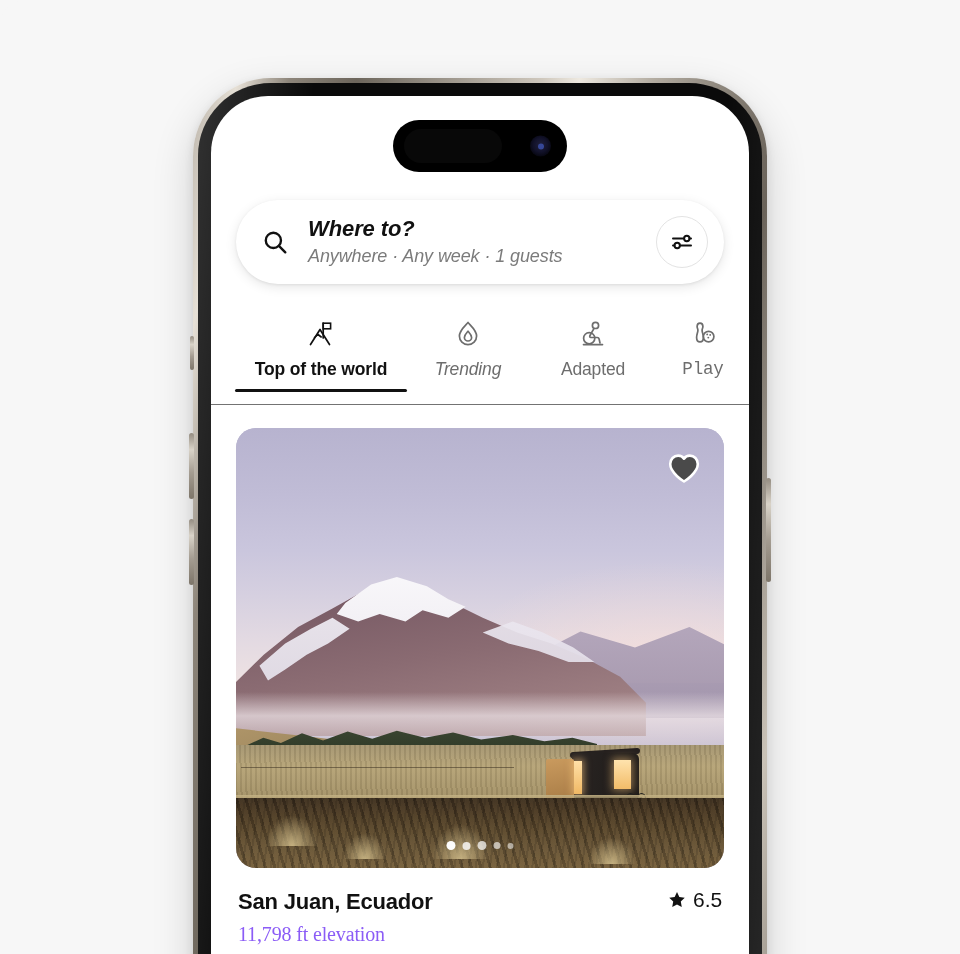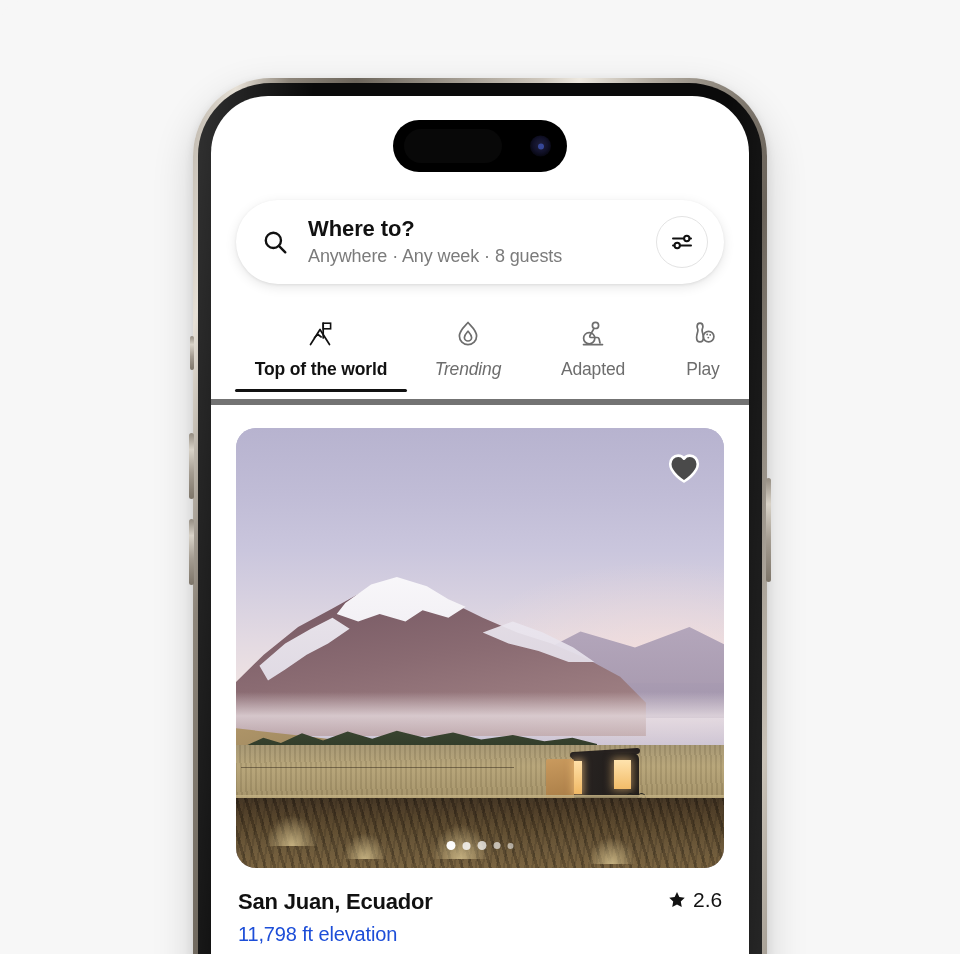--- a/index.html
+++ b/index.html
@@ -121,35 +121,35 @@
   .searchbar {
     position:absolute; left:25px; top:104px;
     width:488px; height:84px;
     background:#fff; border-radius:42px;
     box-shadow:0 3px 12px rgba(0,0,0,.10), 0 1px 3px rgba(0,0,0,.07);
     display:flex; align-items:center;
     padding:0 16px 0 26px;
     z-index:5;
   }
   .search-icon { flex:0 0 auto; width:26px; height:26px; margin-right:20px; }
-  .search-text { flex:1 1 auto; min-width:0; }
+  .search-text { flex:1 1 auto; min-width:0;font-style:italic; }
   .search-title { font-size:22px; font-weight:600; color:#111; line-height:1.22; letter-spacing:-.1px; }
   .search-sub   { font-size:18px; color:#7b7b7b; line-height:1.35; margin-top:1px; letter-spacing:-.1px; }
   .filter-btn {
     flex:0 0 auto;
     width:52px; height:52px; border-radius:50%;
     border:1px solid #e3e3e3; background:#fff;
     display:flex; align-items:center; justify-content:center;
   }
 
   
   .tabs {
     position:absolute; left:0; top:213px;
     width:100%; height:96px;
-    border-bottom:6px solid #737373;
+    border-bottom:1px solid #737373;
     display:flex; align-items:flex-start;
     padding-left:4px;
     overflow:hidden;
     z-index:4;
   }
   .tab {
     flex:0 0 auto;
     display:flex; flex-direction:column; align-items:center;
     padding:8px 0 0 0;
     position:relative;
@@ -165,21 +165,21 @@
   .tab.active .underline {
     position:absolute; left:0; right:0; bottom:-12px;
     height:3px; background:#111; border-radius:2px;
   }
   .tab-clip { width:52px; overflow:hidden; }
 
   .tab-w-clip  { width:46px; }
   .tab-w-top   { width:172px; }
   .tab-w-trend { width:122px;font-style:italic; }
   .tab-w-adapt { width:128px;justify-content:center; }
-  .tab-w-play  { width:92px; }
+  .tab-w-play  { width:92px;font-family:Liberation Mono, monospace; }
 
   
   .card {
     position:absolute; left:25px; top:332px;
     width:488px;
     z-index:3;
   }
   .photo {
     position:relative;
     width:488px; height:440px;
@@ -356,22 +356,22 @@
     font-size:22px; font-weight:600; color:#111;
     letter-spacing:-.2px; line-height:1.2;
   }
   .rating {
     margin-left:auto;
     display:flex; align-items:center; gap:7px;
     font-size:21px; color:#111; letter-spacing:-.1px;
   }
   .star-icon { width:18px; height:18px; display:block; }
   .meta {
-    font-size:20px; color:#1d4ed8; letter-spacing:-.15px;
-    line-height:1.42; margin-top:5px;
+    font-size:20px; color:#8b5cf6; letter-spacing:-.15px;
+    line-height:1.42; margin-top:5px;font-family:Liberation Serif, serif;
   }
 </style>
 </head>
 <body>
 
 <div class="canvas">
 
   <div class="phone">
     <div class="phone-inner"></div>
     <div class="bezel-sheen"></div>
@@ -389,21 +389,21 @@
         <div class="lens"></div>
       </div>
 
       <div class="searchbar">
         <svg class="search-icon" viewBox="0 0 24 24">
           <circle cx="10.5" cy="10.5" r="7" fill="none" stroke="#111" stroke-width="2.2"></circle>
           <line x1="15.6" y1="15.6" x2="21.5" y2="21.5" stroke="#111" stroke-width="2.2" stroke-linecap="round"></line>
         </svg>
         <div class="search-text">
           <div class="search-title">Where to?</div>
-          <div class="search-sub">Anywhere · Any week · 8 guests</div>
+          <div class="search-sub">Anywhere · Any week · 1 guests</div>
         </div>
         <div class="filter-btn">
           <svg width="24" height="24" viewBox="0 0 24 24">
             <line x1="3" y1="8.5" x2="14" y2="8.5" stroke="#111" stroke-width="2" stroke-linecap="round"></line>
             <line x1="19.5" y1="8.5" x2="21" y2="8.5" stroke="#111" stroke-width="2" stroke-linecap="round"></line>
             <circle cx="16.8" cy="8.5" r="2.7" fill="none" stroke="#111" stroke-width="2"></circle>
             <line x1="10" y1="15.5" x2="21" y2="15.5" stroke="#111" stroke-width="2" stroke-linecap="round"></line>
             <line x1="3" y1="15.5" x2="4.4" y2="15.5" stroke="#111" stroke-width="2" stroke-linecap="round"></line>
             <circle cx="7.2" cy="15.5" r="2.7" fill="none" stroke="#111" stroke-width="2"></circle>
           </svg>
@@ -522,21 +522,21 @@
           </div>
         </div>
 
         <div class="card-info">
           <div class="row1">
             <div class="place">San Juan, Ecuador</div>
             <div class="rating">
               <svg class="star-icon" viewBox="0 0 20 20">
                 <path d="M10 1.2l2.6 5.5 6 .8-4.4 4.2 1.1 6L10 14.9 4.7 17.7l1.1-6L1.4 7.5l6-.8z" fill="#111"></path>
               </svg>
-              <span>2.6</span>
+              <span>6.5</span>
             </div>
           </div>
           <div class="meta">11,798 ft elevation</div>
           <div class="meta">Dec 5 – 12</div>
         </div>
 
       </div>
 
     </div>
   </div>

